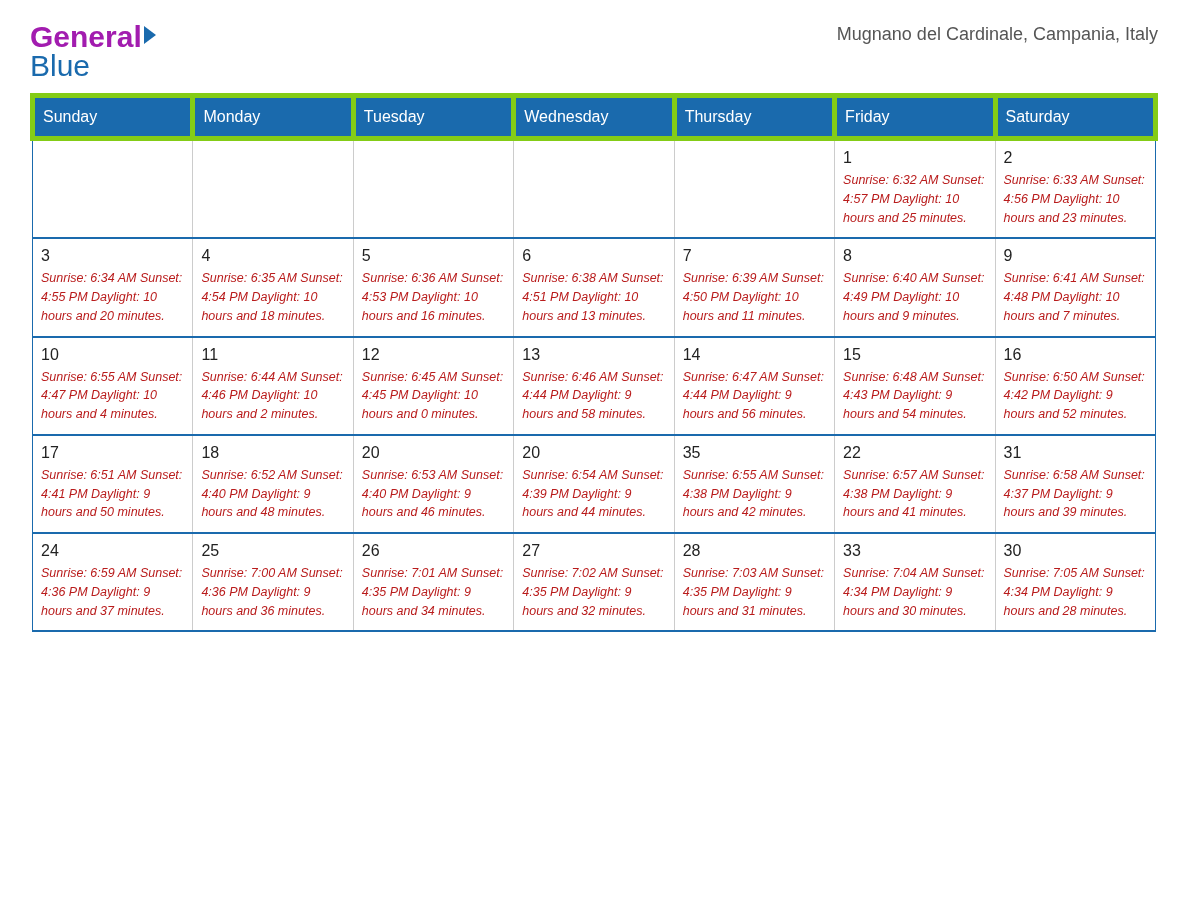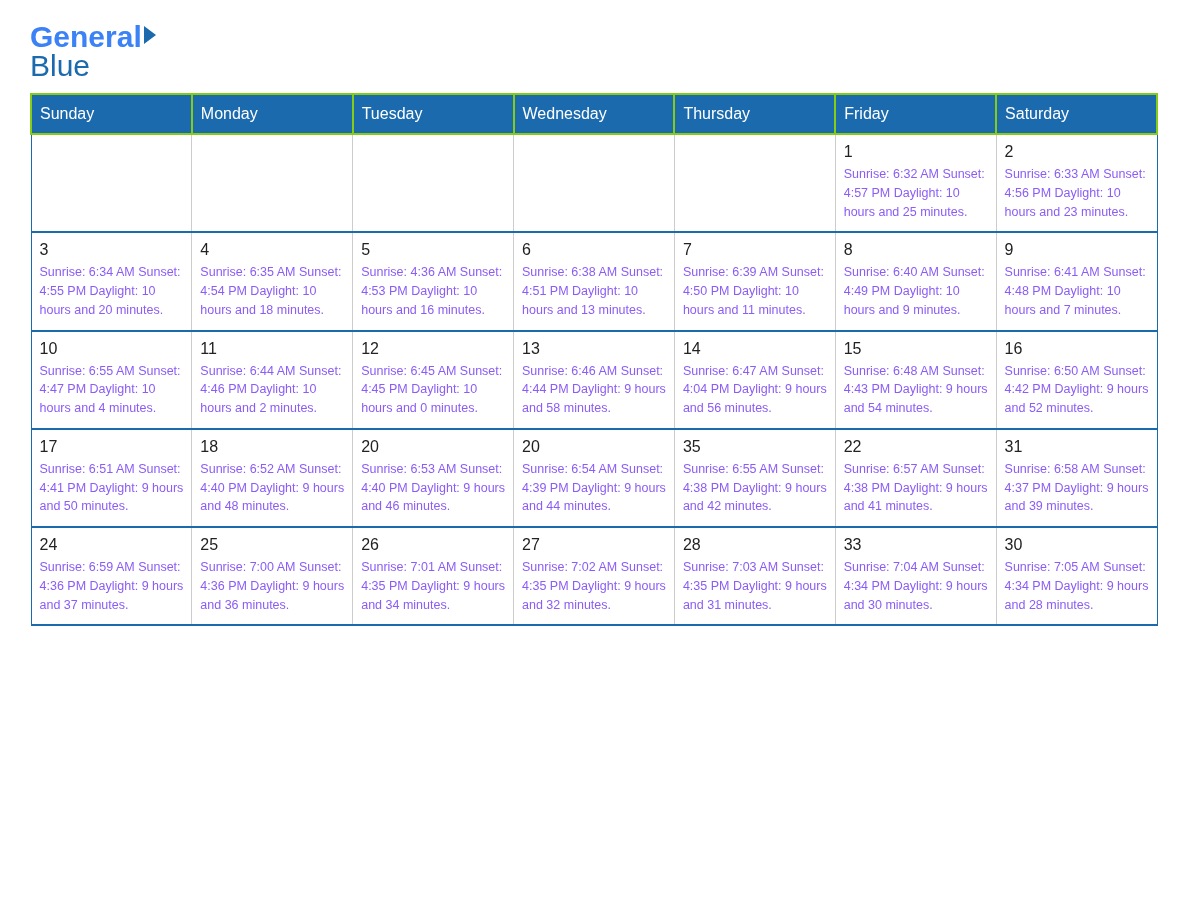--- a/index.html
+++ b/index.html
@@ -38,21 +38,21 @@
     }
     .calendar thead tr {
       background-color: #1a6aad;
       color: #fff;
     }
     .calendar thead th {
       padding: 10px 8px;
       font-size: 16px;
       font-weight: normal;
       text-align: left;
-      border: 2px solid #84cc16;
+      border: 5px solid #84cc16;
     }
     .calendar tbody tr {
       border-bottom: 2px solid #1a6aad;
     }
     .calendar tbody td {
       vertical-align: top;
       padding: 8px 8px 10px 8px;
       font-size: 13px;
       color: #333;
       border-left: 1px solid #ccc;
@@ -68,30 +68,31 @@
     }
     .day-number {
       font-size: 16px;
       font-weight: normal;
       color: #222;
       margin-bottom: 4px;
       display: block;
     }
     .day-info {
       font-size: 12.5px;
-      color: #8b5cf6;
+      color: #b91c1c;
       line-height: 1.5;
+      font-style: italic;
     }
     .empty-cell {
       background: #fff;
     }
     .logo-general {
       font-size: 30px;
       font-weight: bold;
-      color: #3b82f6;
+      color: #a21caf;
     }
     .logo-arrow-shape {
       display: inline-block;
       width: 0;
       height: 0;
       border-left: 12px solid #1a6aad;
       border-top: 9px solid transparent;
       border-bottom: 9px solid transparent;
       margin-left: 2px;
       vertical-align: middle;
@@ -119,20 +120,21 @@
 
 <div class="header">
   <div class="logo-block">
     <div class="logo-line1">
       <span class="logo-general">General</span>
       <span class="logo-arrow-shape"></span>
     </div>
     <div class="logo-line2">Blue</div>
   </div>
   <div class="title-area">
+    <div class="calendar-subtitle">Mugnano del Cardinale, Campania, Italy</div>
   </div>
 </div>
 
 <table class="calendar">
   <thead>
     <tr>
         <th>Sunday</th>
         <th>Monday</th>
         <th>Tuesday</th>
         <th>Wednesday</th>
@@ -169,21 +171,21 @@
 Daylight: 10 hours and 20 minutes.</div>
         </td>
         <td>
           <span class="day-number">4</span>
           <div class="day-info">Sunrise: 6:35 AM
 Sunset: 4:54 PM
 Daylight: 10 hours and 18 minutes.</div>
         </td>
         <td>
           <span class="day-number">5</span>
-          <div class="day-info">Sunrise: 4:36 AM
+          <div class="day-info">Sunrise: 6:36 AM
 Sunset: 4:53 PM
 Daylight: 10 hours and 16 minutes.</div>
         </td>
         <td>
           <span class="day-number">6</span>
           <div class="day-info">Sunrise: 6:38 AM
 Sunset: 4:51 PM
 Daylight: 10 hours and 13 minutes.</div>
         </td>
         <td>
@@ -226,21 +228,21 @@
         </td>
         <td>
           <span class="day-number">13</span>
           <div class="day-info">Sunrise: 6:46 AM
 Sunset: 4:44 PM
 Daylight: 9 hours and 58 minutes.</div>
         </td>
         <td>
           <span class="day-number">14</span>
           <div class="day-info">Sunrise: 6:47 AM
-Sunset: 4:04 PM
+Sunset: 4:44 PM
 Daylight: 9 hours and 56 minutes.</div>
         </td>
         <td>
           <span class="day-number">15</span>
           <div class="day-info">Sunrise: 6:48 AM
 Sunset: 4:43 PM
 Daylight: 9 hours and 54 minutes.</div>
         </td>
         <td>
           <span class="day-number">16</span>

